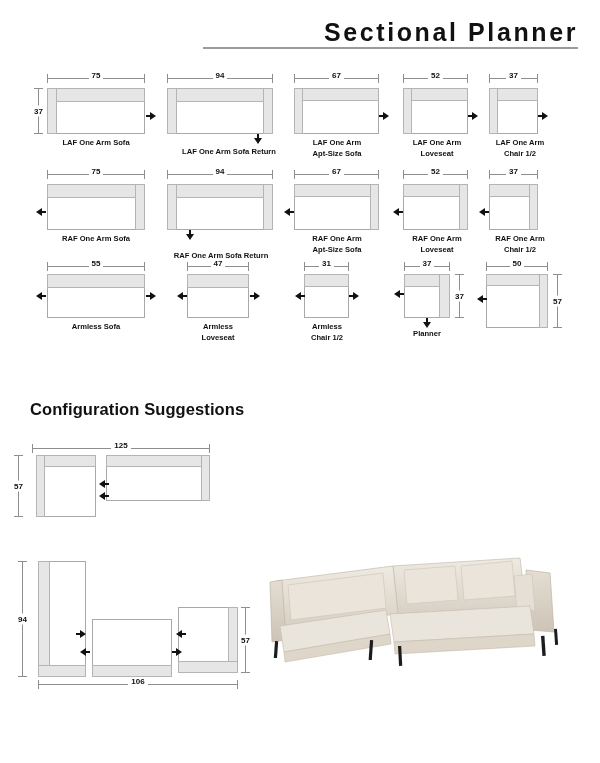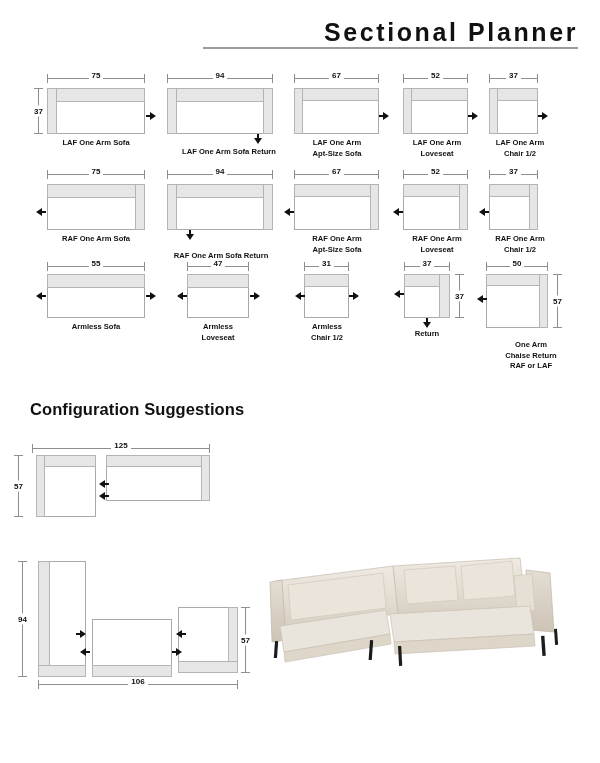--- a/index.html
+++ b/index.html
@@ -318,21 +318,21 @@
     <div class="body"></div>
     <div class="back" style="left:0;top:0;width:46px;height:13px;"></div>
     <div class="arm" style="right:0;top:0;width:11px;height:44px;"></div>
   </div>
   <div class="arrow left" style="left:394px;top:290px;">
       <div class="stem"></div>
     </div>
   <div class="arrow down" style="left:423px;top:322px;">
       <div class="stem"></div>
     </div>
-  <div class="label" style="left:400px;top:329px;width:54px;">Return</div>
+  <div class="label" style="left:400px;top:329px;width:54px;">Planner</div>
 
   <div class="dim-h" style="left:486px;top:262px;width:62px;">
     <div class="ln"></div>
       <div class="t1"></div>
       <div class="t2"></div>
     <div class="v"><span>50</span></div>
   </div>
   <div class="dim-v" style="left:553px;top:274px;height:54px;">
     <div class="ln"></div>
       <div class="t1"></div>
@@ -340,23 +340,20 @@
     <div class="v">57</div>
   </div>
   <div class="piece" style="left:486px;top:274px;width:62px;height:54px;">
     <div class="body"></div>
     <div class="back" style="left:0;top:0;width:62px;height:12px;"></div>
     <div class="arm" style="right:0;top:0;width:9px;height:54px;"></div>
   </div>
   <div class="arrow left" style="left:477px;top:295px;">
       <div class="stem"></div>
     </div>
-  <div class="label" style="left:483px;top:340px;width:96px;">One Arm
-Chaise Return
-RAF or LAF</div>
 
   <div class="section-title" style="left:30px;top:400px;">Configuration Suggestions</div>
 
   <div class="dim-h" style="left:32px;top:444px;width:178px;">
     <div class="ln"></div>
       <div class="t1"></div>
       <div class="t2"></div>
     <div class="v"><span>125</span></div>
   </div>
   <div class="dim-v" style="left:14px;top:455px;height:62px;">

